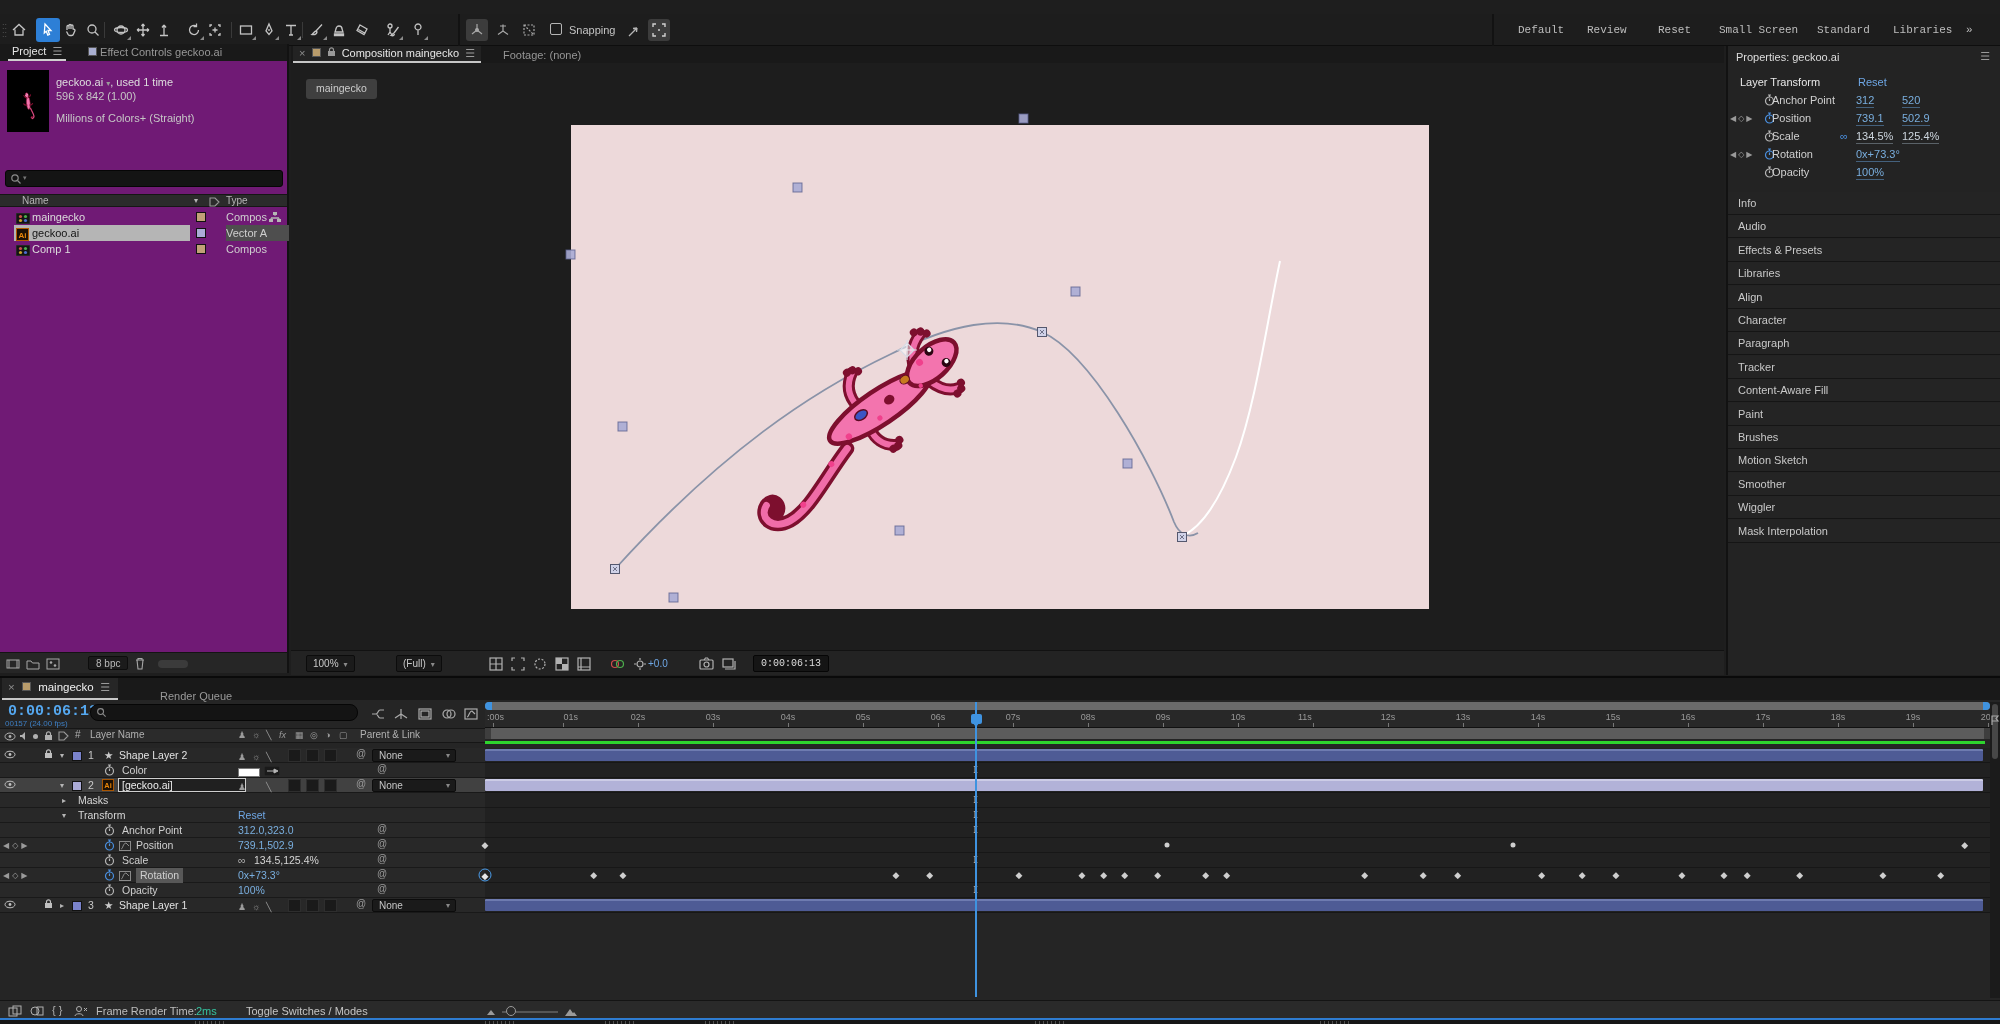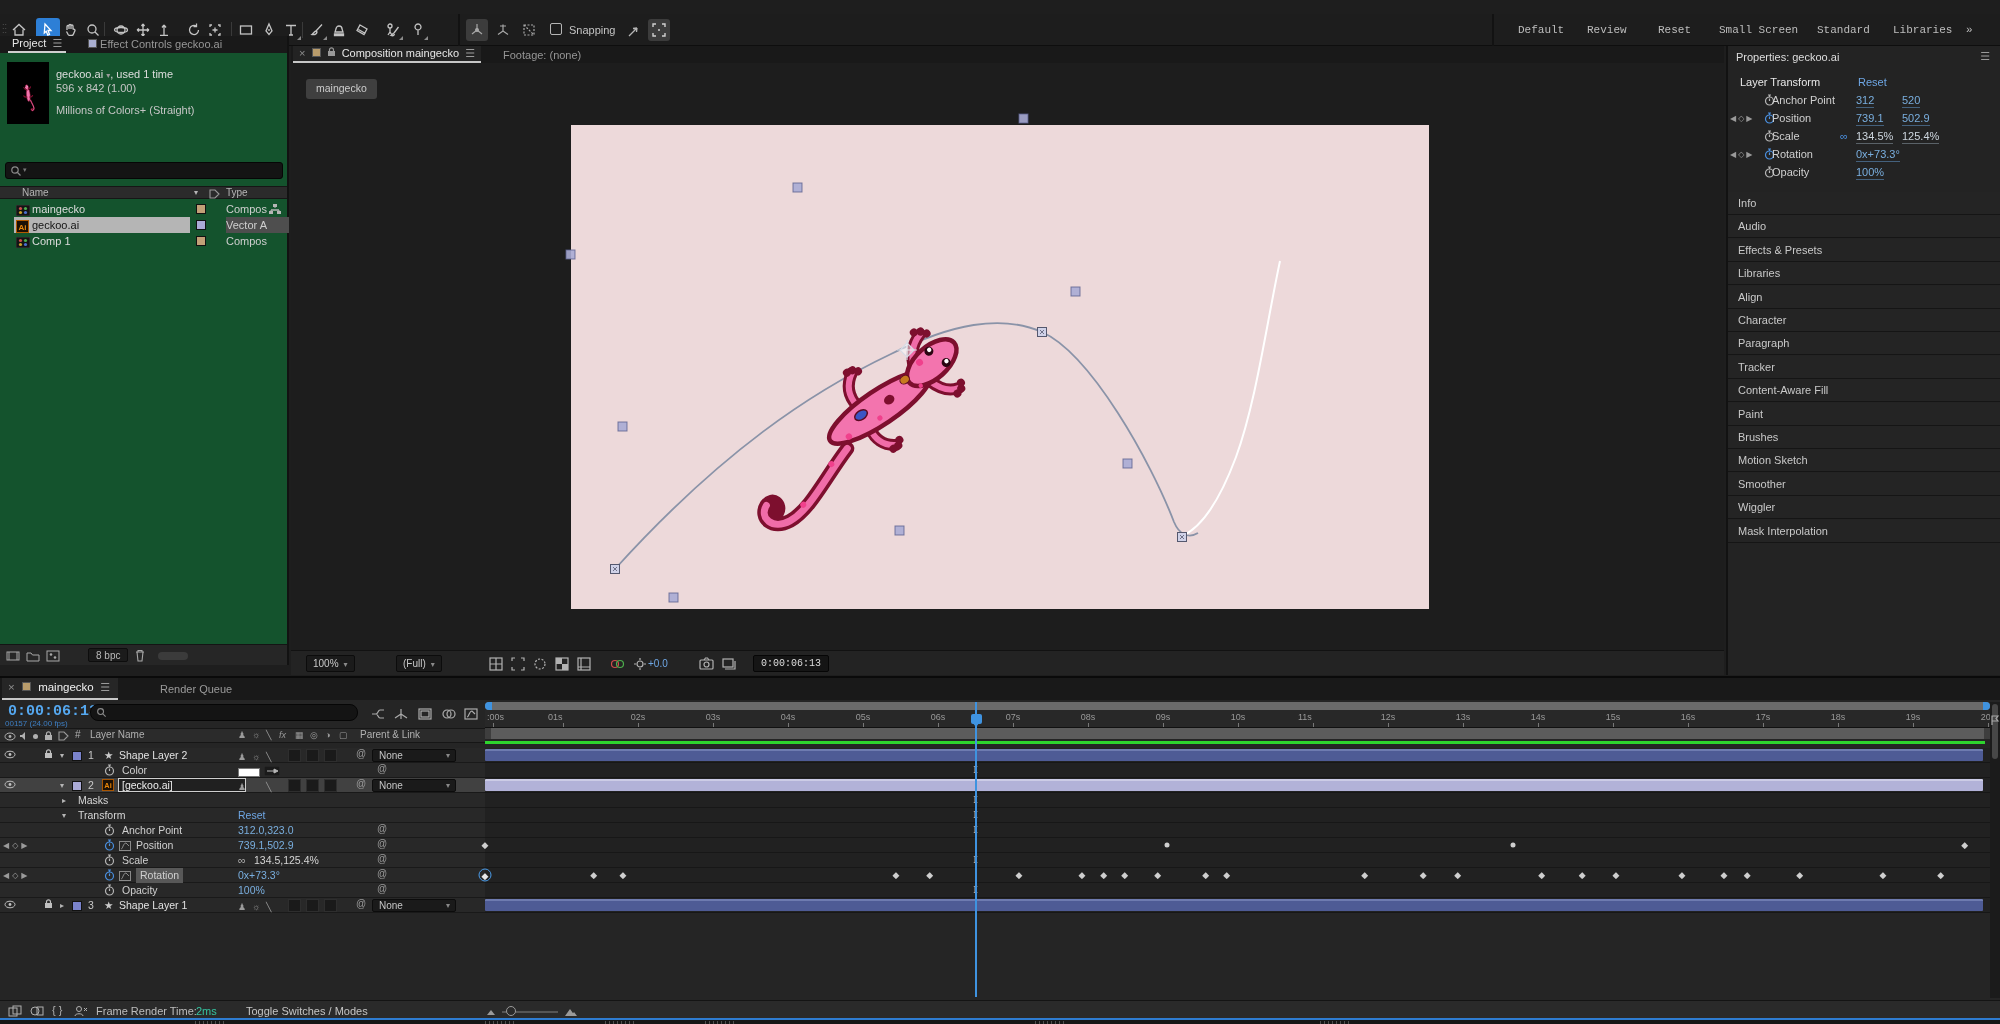--- a/index.html
+++ b/index.html
@@ -26,21 +26,21 @@
   .axis svg { stroke:#a8a8a8; fill:none; stroke-width:1.2; }
   .axis.pressed { background:#3c3c3c; }
   #snap-box { position:absolute; left:550px; top:9px; width:12px; height:12px; border:1.5px solid #b5b5b5; border-radius:2px; }
   #snap-label { position:absolute; left:569px; top:10px; color:#c4c4c4; }
   .ws { position:absolute; top:10px; color:#bdbdbd; font-size:11px; white-space:nowrap;font-family:Liberation Mono, monospace; }
   .icon-btn { position:absolute; display:flex; align-items:center; justify-content:center; }
   .menu-icon { color:#9a9a9a; font-size:11px; letter-spacing:0; }
   .swatch { display:inline-block; width:9px; height:9px; border:1px solid #555; }
 
   
-  #project { position:absolute; left:0; top:36px; width:289px; height:629px; background:#14532d; border-right:2px solid #121212; }
+  #project { position:absolute; left:0; top:44px; width:289px; height:629px; background:#701a75; border-right:2px solid #121212; }
   #project .tabbar { position:absolute; left:0; top:0; width:100%; height:17px; background:#191919; }
   #proj-tab { position:absolute; left:8px; top:1px; height:16px; padding:0 4px; color:#e8e8e8; border-bottom:2px solid #cfcfcf; }
   #ec-tab { position:absolute; left:88px; top:2px; color:#979797; }
   #proj-preview-thumb { position:absolute; left:7px; top:26px; width:42px; height:62px; background:#000; overflow:hidden; }
   .pv-line { position:absolute; left:56px; color:#c6c6c6; }
   #proj-search { position:absolute; left:5px; top:126px; width:278px; height:17px; background:#141414; border:1px solid #060606; border-radius:3px; }
   #proj-header { position:absolute; left:0; top:150px; width:100%; height:13px; background:#2b2b2b; border-top:1px solid #161616; border-bottom:1px solid #161616; color:#b5b5b5; font-size:10px; }
   .proj-row { position:absolute; left:0; width:289px; height:16px; font-size:11px; }
   .proj-row .namecell { position:absolute; left:14px; top:0; width:176px; height:16px; line-height:16px; color:#dcdcdc; }
   .proj-row.selected .namecell { background:#b5b5b5; color:#141414; }
@@ -77,21 +77,21 @@
   .prow .pval { position:absolute; top:2px; color:#79aede; border-bottom:1px solid #44617d; padding-bottom:1px; }
   .prow .pval.pale { color:#cdd6de; border-bottom-color:#5a6268; }
   .pnav { position:absolute; left:2px; top:4px; color:#9a9a9a; font-size:8px; letter-spacing:2px; }
   .psw { position:absolute; left:36px; top:2px; }
   .plist-row { position:absolute; left:0; width:274px; height:23px; border-bottom:1px solid #151515; background:#242424; color:#c9c9c9; line-height:23px; padding-left:10px; font-size:11px; }
 
   
   #timeline { position:absolute; left:0; top:676px; width:2000px; height:342px; background:#252525; border-top:2px solid #0a0a0a; }
   #tl-tabbar { position:absolute; left:0; top:0; width:100%; height:22px; background:#191919; }
   #tl-tab { position:absolute; left:2px; top:0; height:22px; padding:3px 8px 0 6px; background:#262626; border-bottom:2px solid #c7c7c7; color:#f0f0f0; font-size:11.5px; }
-  #rq-tab { position:absolute; left:160px; top:5px; color:#9a9a9a; }
+  #rq-tab { position:absolute; left:160px; top:12px; color:#9a9a9a; }
   #tl-time { position:absolute; left:8px; top:25px; color:#55a8f0; font-family:"Liberation Mono", monospace; font-weight:bold; font-size:15px; }
   #tl-frames { position:absolute; left:5px; top:41px; color:#3d7ec2; font-size:8px; }
   #tl-search { position:absolute; left:90px; top:26px; width:268px; height:17px; background:#141414; border:1px solid #060606; border-radius:8px; }
   .tl-hicon { position:absolute; top:28px; width:18px; height:15px; display:flex; align-items:center; justify-content:center; }
   .tl-hicon svg { stroke:#acacac; fill:none; stroke-width:1.2; }
   #tl-colhead { position:absolute; left:0; top:50px; width:485px; height:15px; background:#2b2b2b; border-top:1px solid #161616; border-bottom:1px solid #161616; color:#b0b0b0; font-size:10px; }
   .tl-row-left { position:absolute; left:0; width:485px; height:15px; background:#282828; border-bottom:1px solid #191919; font-size:10.5px; color:#d6d6d6; }
   .tl-row-left.sel { background:#414141; }
   .tl-row-track { position:absolute; left:485px; width:1505px; height:15px; background:#212121; border-bottom:1px solid #171717; }
   .lcell { position:absolute; top:0; height:15px; line-height:15px; white-space:nowrap; }
@@ -661,21 +661,21 @@
       <span style="position:absolute; left:360px">Parent &amp; Link</span>
     </div>
 
     <div class="abs" style="left:485px; top:24px; width:1505px; height:8px; background:#6b6b6b; border-radius:4px">
       <div class="abs" style="left:0; top:0; width:7px; height:8px; background:#3f93e0; border-radius:4px 0 0 4px"></div>
       <div class="abs" style="right:0; top:0; width:7px; height:8px; background:#3f93e0; border-radius:0 4px 4px 0"></div>
     </div>
     <div class="abs" style="left:485px; top:32px; width:1505px; height:18px; background:#282828; border-bottom:1px solid #111" id="tl-ruler">
         <div class="abs" style="left:2px; top:2px; width:30px; text-align:left; color:#9a9a9a; font-size:9px">:00s</div>
         <div class="abs" style="left:8px; top:13px; width:1px; height:4px; background:#777"></div>
-        <div class="abs" style="left:63px; top:2px; width:30px; text-align:left; color:#9a9a9a; font-size:9px">01s</div>
+        <div class="abs" style="left:63px; top:2px; width:30px; text-align:right; color:#9a9a9a; font-size:9px">01s</div>
         <div class="abs" style="left:78px; top:13px; width:1px; height:4px; background:#777"></div>
         <div class="abs" style="left:138px; top:2px; width:30px; text-align:center; color:#9a9a9a; font-size:9px">02s</div>
         <div class="abs" style="left:153px; top:13px; width:1px; height:4px; background:#777"></div>
         <div class="abs" style="left:213px; top:2px; width:30px; text-align:center; color:#9a9a9a; font-size:9px">03s</div>
         <div class="abs" style="left:228px; top:13px; width:1px; height:4px; background:#777"></div>
         <div class="abs" style="left:288px; top:2px; width:30px; text-align:center; color:#9a9a9a; font-size:9px">04s</div>
         <div class="abs" style="left:303px; top:13px; width:1px; height:4px; background:#777"></div>
         <div class="abs" style="left:363px; top:2px; width:30px; text-align:center; color:#9a9a9a; font-size:9px">05s</div>
         <div class="abs" style="left:378px; top:13px; width:1px; height:4px; background:#777"></div>
         <div class="abs" style="left:438px; top:2px; width:30px; text-align:center; color:#9a9a9a; font-size:9px">06s</div>

